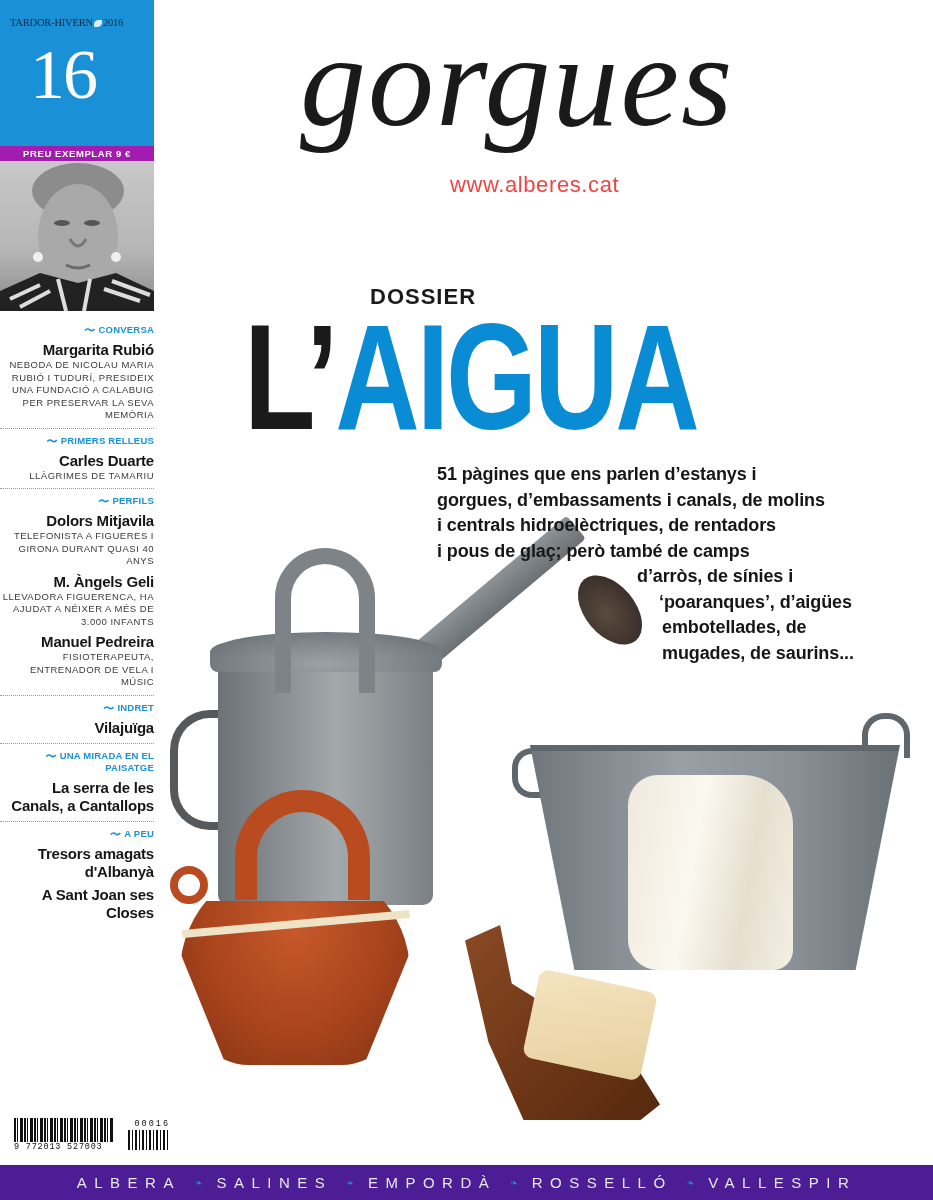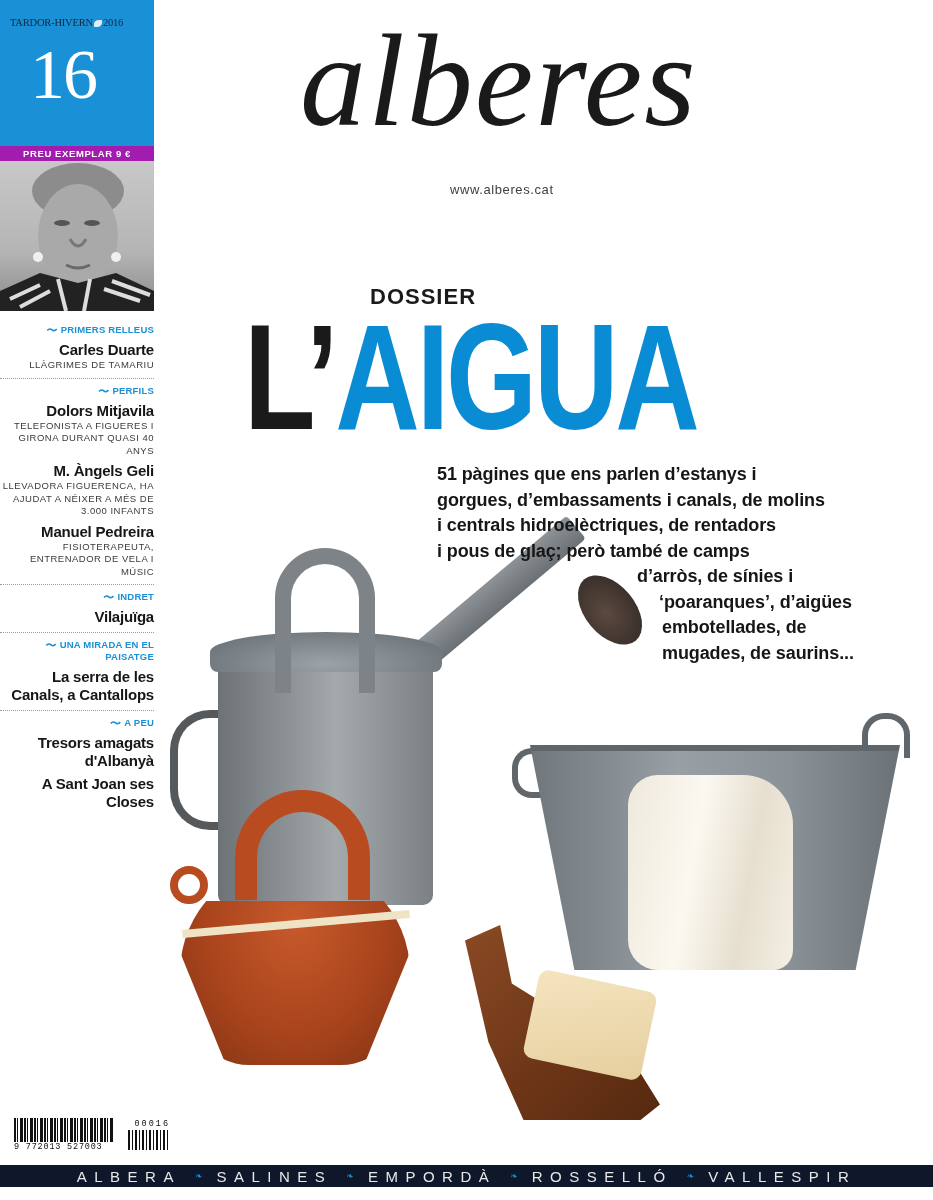--- a/index.html
+++ b/index.html
@@ -24,21 +24,21 @@
 
   .barcode { position: absolute; left: 14px; top: 1118px; width: 100px; height: 34px; }
   .barcode-bars { height: 24px; background: repeating-linear-gradient(90deg,#111 0 2px,#fff 2px 3px,#111 3px 4px,#fff 4px 6px,#111 6px 9px,#fff 9px 10px); }
   .barcode-num { font-family: "Liberation Mono", monospace; font-size: 8.5px; letter-spacing: .8px; color: #111; }
   .addon { position: absolute; left: 128px; top: 1119px; width: 42px; height: 32px; }
   .addon-num { font-family: "Liberation Mono", monospace; font-size: 8.5px; letter-spacing: 2px; text-align: right; color: #111; }
   .addon-bars { height: 20px; margin-top: 1px; background: repeating-linear-gradient(90deg,#111 0 2px,#fff 2px 4px,#111 4px 5px,#fff 5px 7px); }
 
   
   .logo { position: absolute; left: 300px; top: 15px; font-family: "Liberation Serif", serif; font-style: italic; font-size: 132px; line-height: 1; color: #1a1a1a; letter-spacing: 2px; }
-  .url { position: absolute; left: 450px; top: 182px; font-size: 13px; color: #404040; letter-spacing: .6px; }
+  .url { position: absolute; left: 450px; top: 172px; font-size: 22px; color: #ef4444; letter-spacing: .6px; }
 
   
   .dossier { position: absolute; left: 370px; top: 284px; font-size: 22px; font-weight: bold; letter-spacing: 1px; color: #1a1a1a; }
   .headline { position: absolute; left: 244px; top: 302px; font-size: 150px; font-weight: bold; line-height: 1; letter-spacing: -4px; transform: scaleX(.78); transform-origin: left top; white-space: nowrap; }
   .headline .l { color: #1a1a1a; }
   .headline .aigua { color: #0a8cd4; }
 
   .blurb { position: absolute; font-size: 18px; font-weight: bold; color: #161616; line-height: 25.5px; letter-spacing: -.1px; }
   .blurb-a { left: 437px; top: 462px; }
   .blurb-b { left: 637px; top: 564px; }
@@ -61,21 +61,21 @@
 
   .pitcher { left: 180px; top: 860px; width: 230px; height: 205px; background: radial-gradient(ellipse at 50% 30%,#c85a2c 0%,#a9441c 55%,#7f3213 100%); border-radius: 50% 50% 30% 30% / 55% 55% 40% 40%; clip-path: polygon(0 20%,100% 20%,100% 45%,80% 100%,20% 100%,0 45%); }
   .pitcher-handle { left: 235px; top: 790px; width: 135px; height: 110px; border: 22px solid #b84c20; border-bottom: none; border-radius: 70px 70px 0 0; }
   .pitcher-band { left: 182px; top: 920px; width: 228px; height: 8px; background: #efe3c6; transform: rotate(-5deg); }
   .pitcher-mouth { left: 170px; top: 866px; width: 38px; height: 38px; border-radius: 50%; border: 8px solid #b84c20; }
 
   .paddle { left: 465px; top: 925px; width: 195px; height: 195px; background: linear-gradient(135deg,#8a4a24 0%,#6b3416 60%,#55290f 100%); clip-path: polygon(0 8%,18% 0,24% 30%,85% 68%,100% 92%,90% 100%,30% 100%,12% 60%); }
   .soap { left: 530px; top: 980px; width: 120px; height: 90px; background: linear-gradient(160deg,#f5e4c0,#e6cf9e); border-radius: 10px; transform: rotate(12deg); }
 
   
-  .footer { position: absolute; left: 0; top: 1165px; width: 933px; height: 22px; background: #0f172a; display: flex; justify-content: center; align-items: center; gap: 14px; }
+  .footer { position: absolute; left: 0; top: 1165px; width: 933px; height: 35px; background: #4c1d95; display: flex; justify-content: center; align-items: center; gap: 14px; }
   .region { color: #e8e8e8; font-size: 15px; letter-spacing: 7.5px; }
   .sep { color: #1a90d6; font-size: 9px; }
 </style>
 </head>
 <body>
 
 <div class="issue-box">
   <div class="season">
     <span>TARDOR-HIVERN</span><span class="leaf"></span><span>2016</span>
   </div>
@@ -93,20 +93,25 @@
     <path d="M66 104 Q78 110 90 104" stroke="#6a6a6a" stroke-width="3" fill="none"></path>
     <circle cx="38" cy="96" r="5" fill="#f0f0f0"></circle>
     <circle cx="116" cy="96" r="5" fill="#f0f0f0"></circle>
     <path d="M0 130 L40 112 L78 122 L116 112 L154 130 L154 150 L0 150 Z" fill="#222"></path>
     <path d="M10 138 L40 124 M20 146 L50 130 M104 128 L140 140 M112 120 L150 134 M58 118 L66 150 M90 118 L84 150" stroke="#ddd" stroke-width="4"></path>
   </svg>
 </div>
 
 <div class="toc">
 
+  <div class="toc-section">
+    <div class="toc-cat"><span class="wave">〜</span><span>CONVERSA</span></div>
+    <div class="toc-title">Margarita Rubió</div>
+    <div class="toc-desc">NEBODA DE NICOLAU MARIA RUBIÓ I TUDURÍ, PRESIDEIX UNA FUNDACIÓ A CALABUIG PER PRESERVAR LA SEVA MEMÒRIA</div>
+  </div>
 
   <div class="toc-section">
     <div class="toc-cat"><span class="wave">〜</span><span>PRIMERS RELLEUS</span></div>
     <div class="toc-title">Carles Duarte</div>
     <div class="toc-desc">LLÀGRIMES DE TAMARIU</div>
   </div>
 
 
   <div class="toc-section">
     <div class="toc-cat"><span class="wave">〜</span><span>PERFILS</span></div>
@@ -137,21 +142,21 @@
 
 <div class="barcode">
   <div class="barcode-bars"></div>
   <div class="barcode-num">9 772013 527003</div>
 </div>
 <div class="addon">
   <div class="addon-num">00016</div>
   <div class="addon-bars"></div>
 </div>
 
-<div class="logo">alberes</div>
+<div class="logo">gorgues</div>
 <div class="url">www.alberes.cat</div>
 
 <div class="art can-back-handle"></div>
 <div class="art can-spout"></div>
 <div class="art can-rose"></div>
 <div class="art can-body"></div>
 <div class="art can-lid"></div>
 <div class="art can-handle"></div>
 
 <div class="art tub-handle-l"></div>

